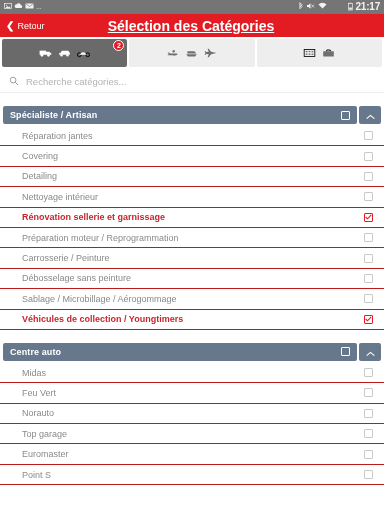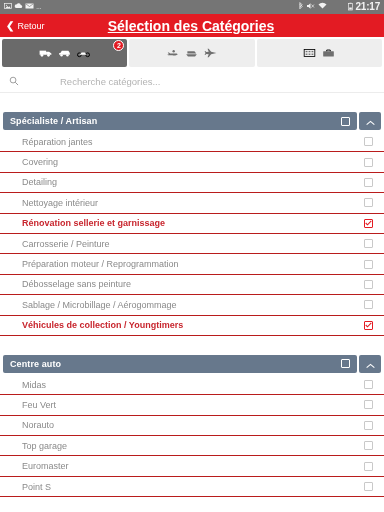--- a/index.html
+++ b/index.html
@@ -64,32 +64,32 @@
 
   
   .searchbar{
     height:23px; display:flex; align-items:center;
     gap:7px; padding:0 9px; background:#fff;
     border-bottom:1px solid #ececec;
   }
   .search-input{
     border:none; outline:none; background:transparent;
     font-family:"Liberation Sans", sans-serif;
-    font-size:9.5px; color:#555; flex:1;margin-left:34px;
+    font-size:9.5px; color:#555; flex:1;
   }
   .search-input::placeholder{ color:#b3b3b3; }
 
   
   .list{
     height:calc(512px - 14px - 23px - 33px - 23px);
     overflow:hidden; background:#fff;
   }
   .sec-head{
     display:flex; align-items:stretch; gap:2px;
-    margin:19px 3px 2px 3px; height:18px;
+    margin:13px 3px 2px 3px; height:18px;
   }
   .sec-title-box{
     flex:1; background:#67788c; border-radius:2px;
     display:flex; align-items:center; justify-content:space-between;
     padding:0 7px; cursor:pointer;
   }
   .sec-title{
     color:#ffffff; font-size:9px; font-weight:bold;
     letter-spacing:0.1px;
   }
@@ -304,25 +304,25 @@
   </div>
   <div class="row checked">
     <span class="row-label">Rénovation sellerie et garnissage</span>
     <span class="cb-item">
         <svg width="7" height="6" viewBox="0 0 10 8">
           <path d="M1 4l2.6 2.6L9 1" fill="none" stroke="#e31b23" stroke-width="1.6"></path>
         </svg>
       </span>
   </div>
   <div class="row">
+    <span class="row-label">Préparation moteur / Reprogrammation</span>
+    <span class="cb-item"></span>
+  </div>
+  <div class="row">
     <span class="row-label">Carrosserie / Peinture</span>
-    <span class="cb-item"></span>
-  </div>
-  <div class="row">
-    <span class="row-label">Préparation moteur / Reprogrammation</span>
     <span class="cb-item"></span>
   </div>
   <div class="row">
     <span class="row-label">Débosselage sans peinture</span>
     <span class="cb-item"></span>
   </div>
   <div class="row">
     <span class="row-label">Sablage / Microbillage / Aérogommage</span>
     <span class="cb-item"></span>
   </div>

